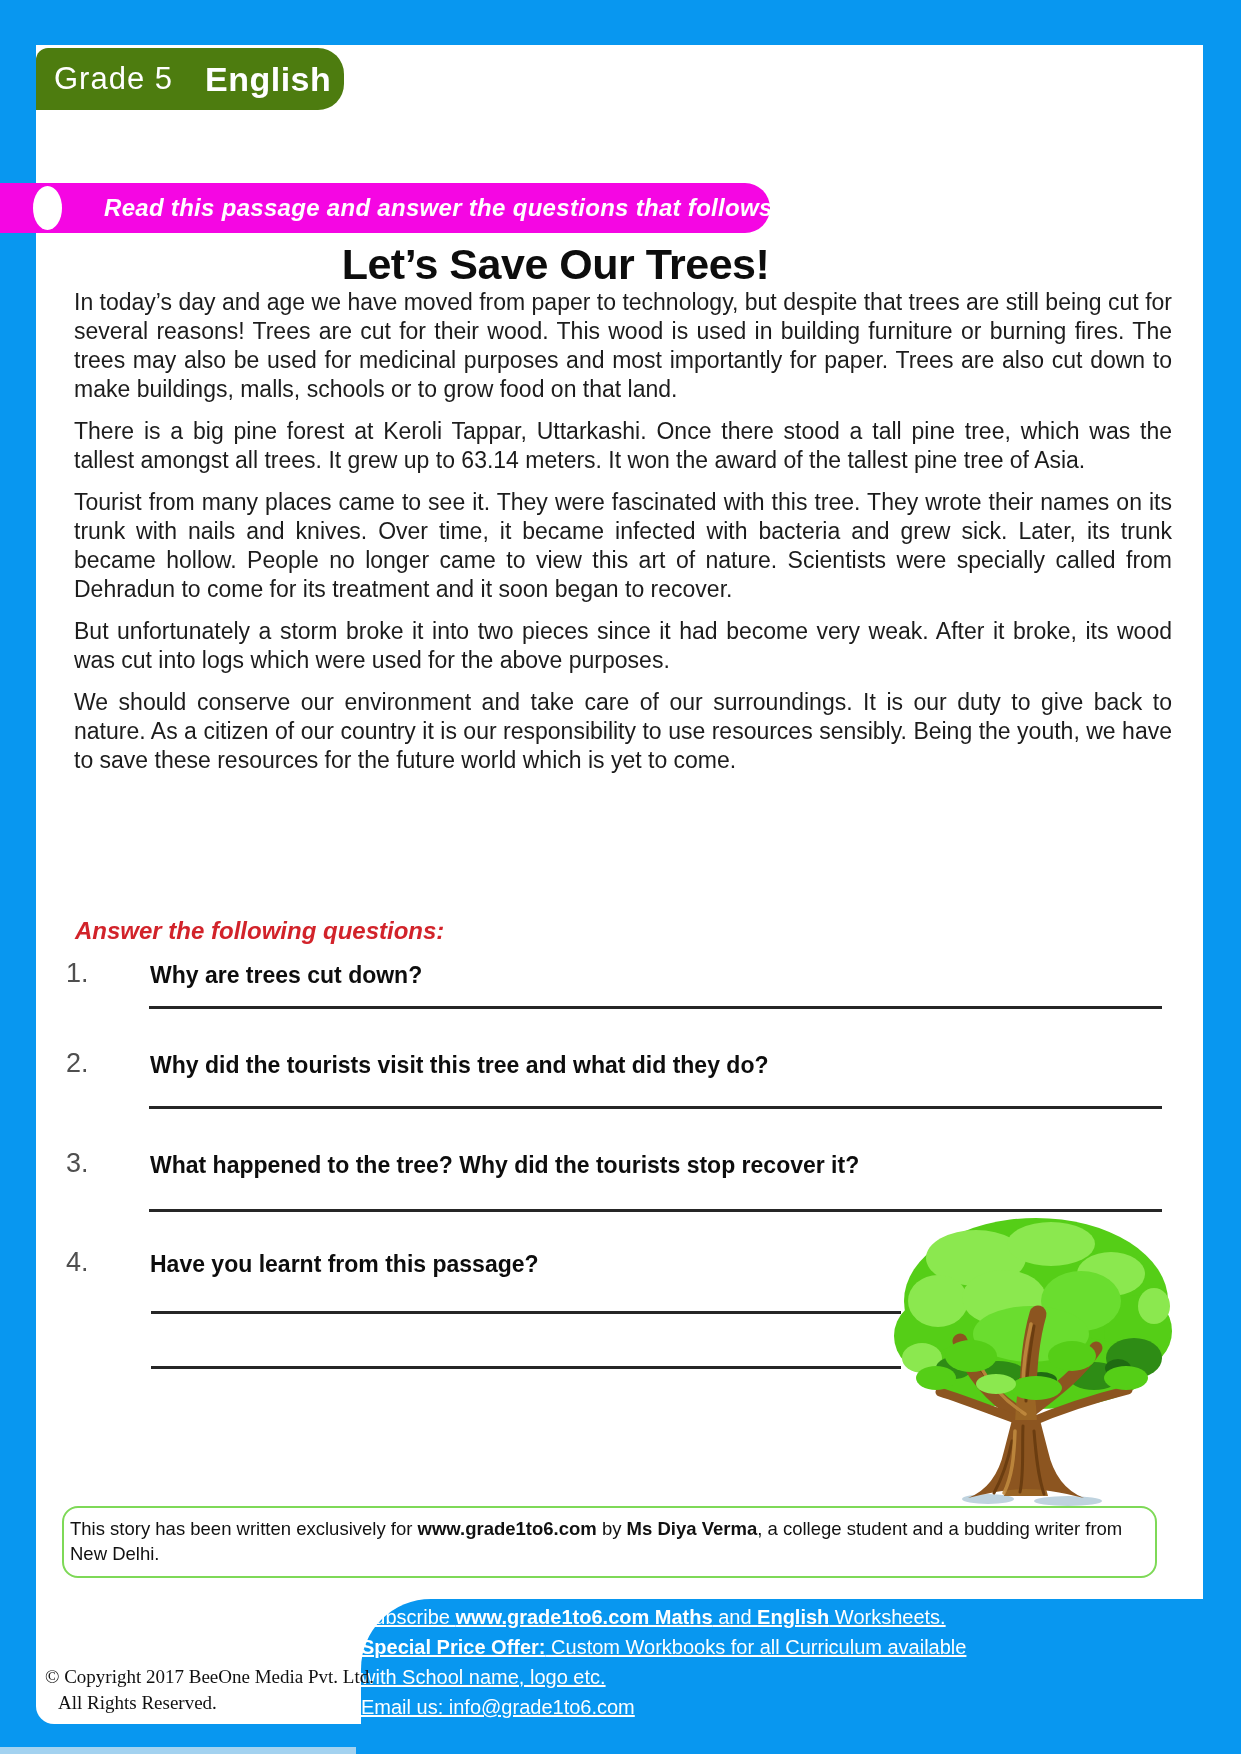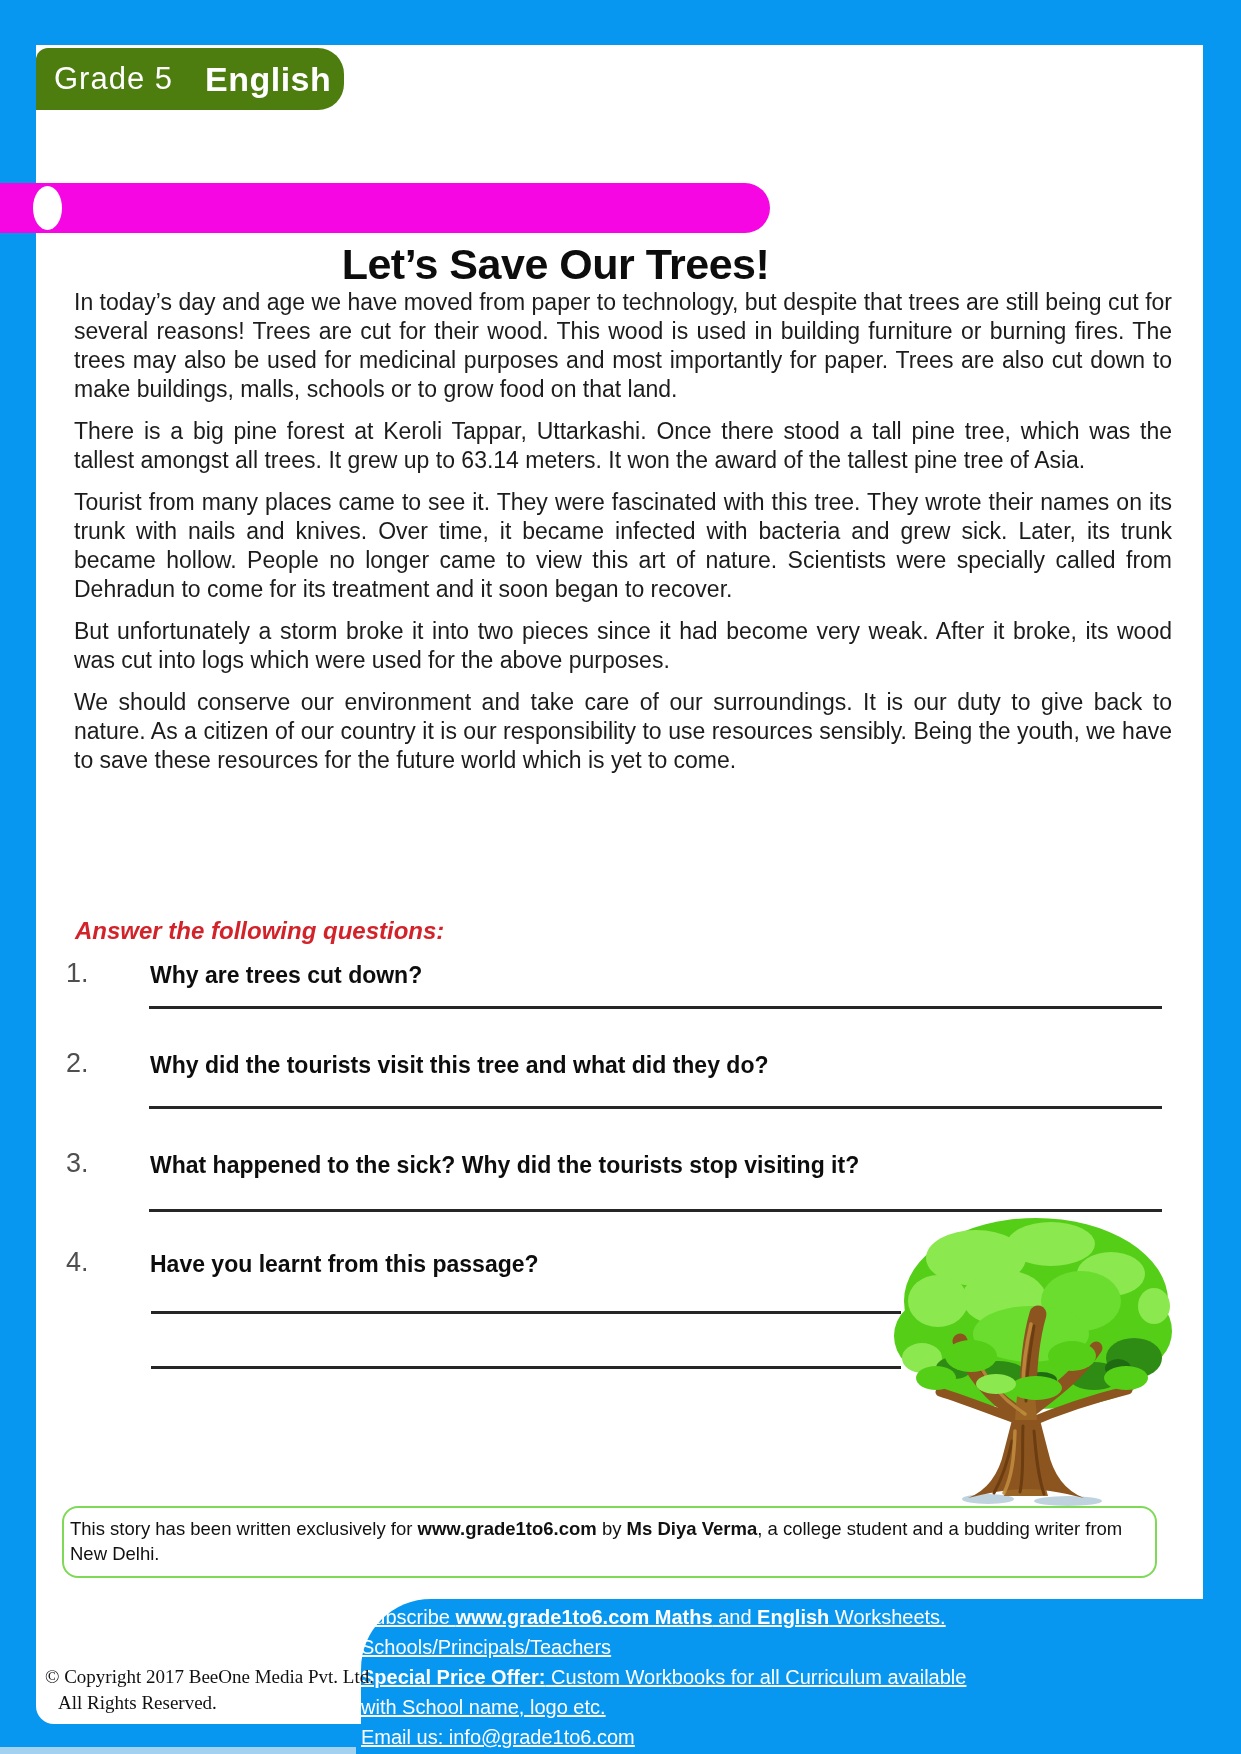--- a/index.html
+++ b/index.html
@@ -56,20 +56,21 @@
   <div class="page-white"></div>
   <div class="copyright-white"></div>
 
   <div class="badge">
     <span class="grade">Grade 5</span>
     <span class="subject">English</span>
   </div>
 
   <div class="banner">
     <span class="oval"></span>
+    <span class="txt">Read this passage and answer the questions that follows.</span>
   </div>
 
   <div class="title">Let’s Save Our Trees!</div>
 
   <div class="passage">
     <p>In today’s day and age we have moved from paper to technology, but despite that trees are still being cut for several reasons! Trees are cut for their wood. This wood is used in building furniture or burning fires. The trees may also be used for medicinal purposes and most importantly for paper. Trees are also cut down to make buildings, malls, schools or to grow food on that land.</p>
     <p>There is a big pine forest at Keroli Tappar, Uttarkashi. Once there stood a tall pine tree, which was the tallest amongst all trees. It grew up to 63.14 meters. It won the award of the tallest pine tree of Asia.</p>
     <p>Tourist from many places came to see it. They were fascinated with this tree. They wrote their names on its trunk with nails and knives. Over time, it became infected with bacteria and grew sick. Later, its trunk became hollow. People no longer came to view this art of nature. Scientists were specially called from Dehradun to come for its treatment and it soon began to recover.</p>
     <p>But unfortunately a storm broke it into two pieces since it had become very weak. After it broke, its wood was cut into logs which were used for the above purposes.</p>
     <p>We should conserve our environment and take care of our surroundings. It is our duty to give back to nature. As a citizen of our country it is our responsibility to use resources sensibly. Being the youth, we have to save these resources for the future world which is yet to come.</p>
@@ -79,21 +80,21 @@
 
   <div class="q-num" style="top:958px;">1.</div>
   <div class="q-text" style="top:962px;">Why are trees cut down?</div>
   <div class="a-line" style="top:1006px;"></div>
 
   <div class="q-num" style="top:1048px;">2.</div>
   <div class="q-text" style="top:1052px;">Why did the tourists visit this tree and what did they do?</div>
   <div class="a-line" style="top:1106px;"></div>
 
   <div class="q-num" style="top:1148px;">3.</div>
-  <div class="q-text" style="top:1152px;">What happened to the sick? Why did the tourists stop visiting it?</div>
+  <div class="q-text" style="top:1152px;">What happened to the tree? Why did the tourists stop recover it?</div>
   <div class="a-line" style="top:1209px;"></div>
 
   <div class="q-num" style="top:1247px;">4.</div>
   <div class="q-text" style="top:1251px;">Have you learnt from this passage?</div>
   <div class="a-line short" style="top:1311px;"></div>
   <div class="a-line short" style="top:1366px;"></div>
 
   <svg class="tree" viewBox="0 0 300 310" xmlns="http://www.w3.org/2000/svg">
     <ellipse cx="112" cy="293" rx="26" ry="5" fill="#BFD3DF"></ellipse>
     <ellipse cx="192" cy="295" rx="34" ry="5" fill="#BFD3DF"></ellipse>
@@ -147,21 +148,20 @@
     <ellipse cx="120" cy="178" rx="20" ry="10" fill="#8BE84F"></ellipse>
   </svg>
 
   <div class="note-box">
     <div class="note-text"><span>This story has been written exclusively for </span><b>www.grade1to6.com</b><span> by </span><b>Ms Diya Verma</b><span>, a college student and a budding writer from New Delhi.</span></div>
   </div>
 
   <div class="footer-panel"></div>
   <div class="footer-text">
     <div><span>Subscribe </span><b>www.grade1to6.com Maths</b><span> and </span><b>English</b><span> Worksheets.</span></div>
-    <div>Schools/Principals/Teachers</div>
     <div><b>Special Price Offer:</b><span> Custom Workbooks for all Curriculum available</span></div>
     <div>with School name, logo etc.</div>
     <div>Email us: info@grade1to6.com</div>
   </div>
 
   <div class="copyright">
     <div>© Copyright 2017 BeeOne Media Pvt. Ltd.</div>
     <div class="l2">All Rights Reserved.</div>
   </div>
 

